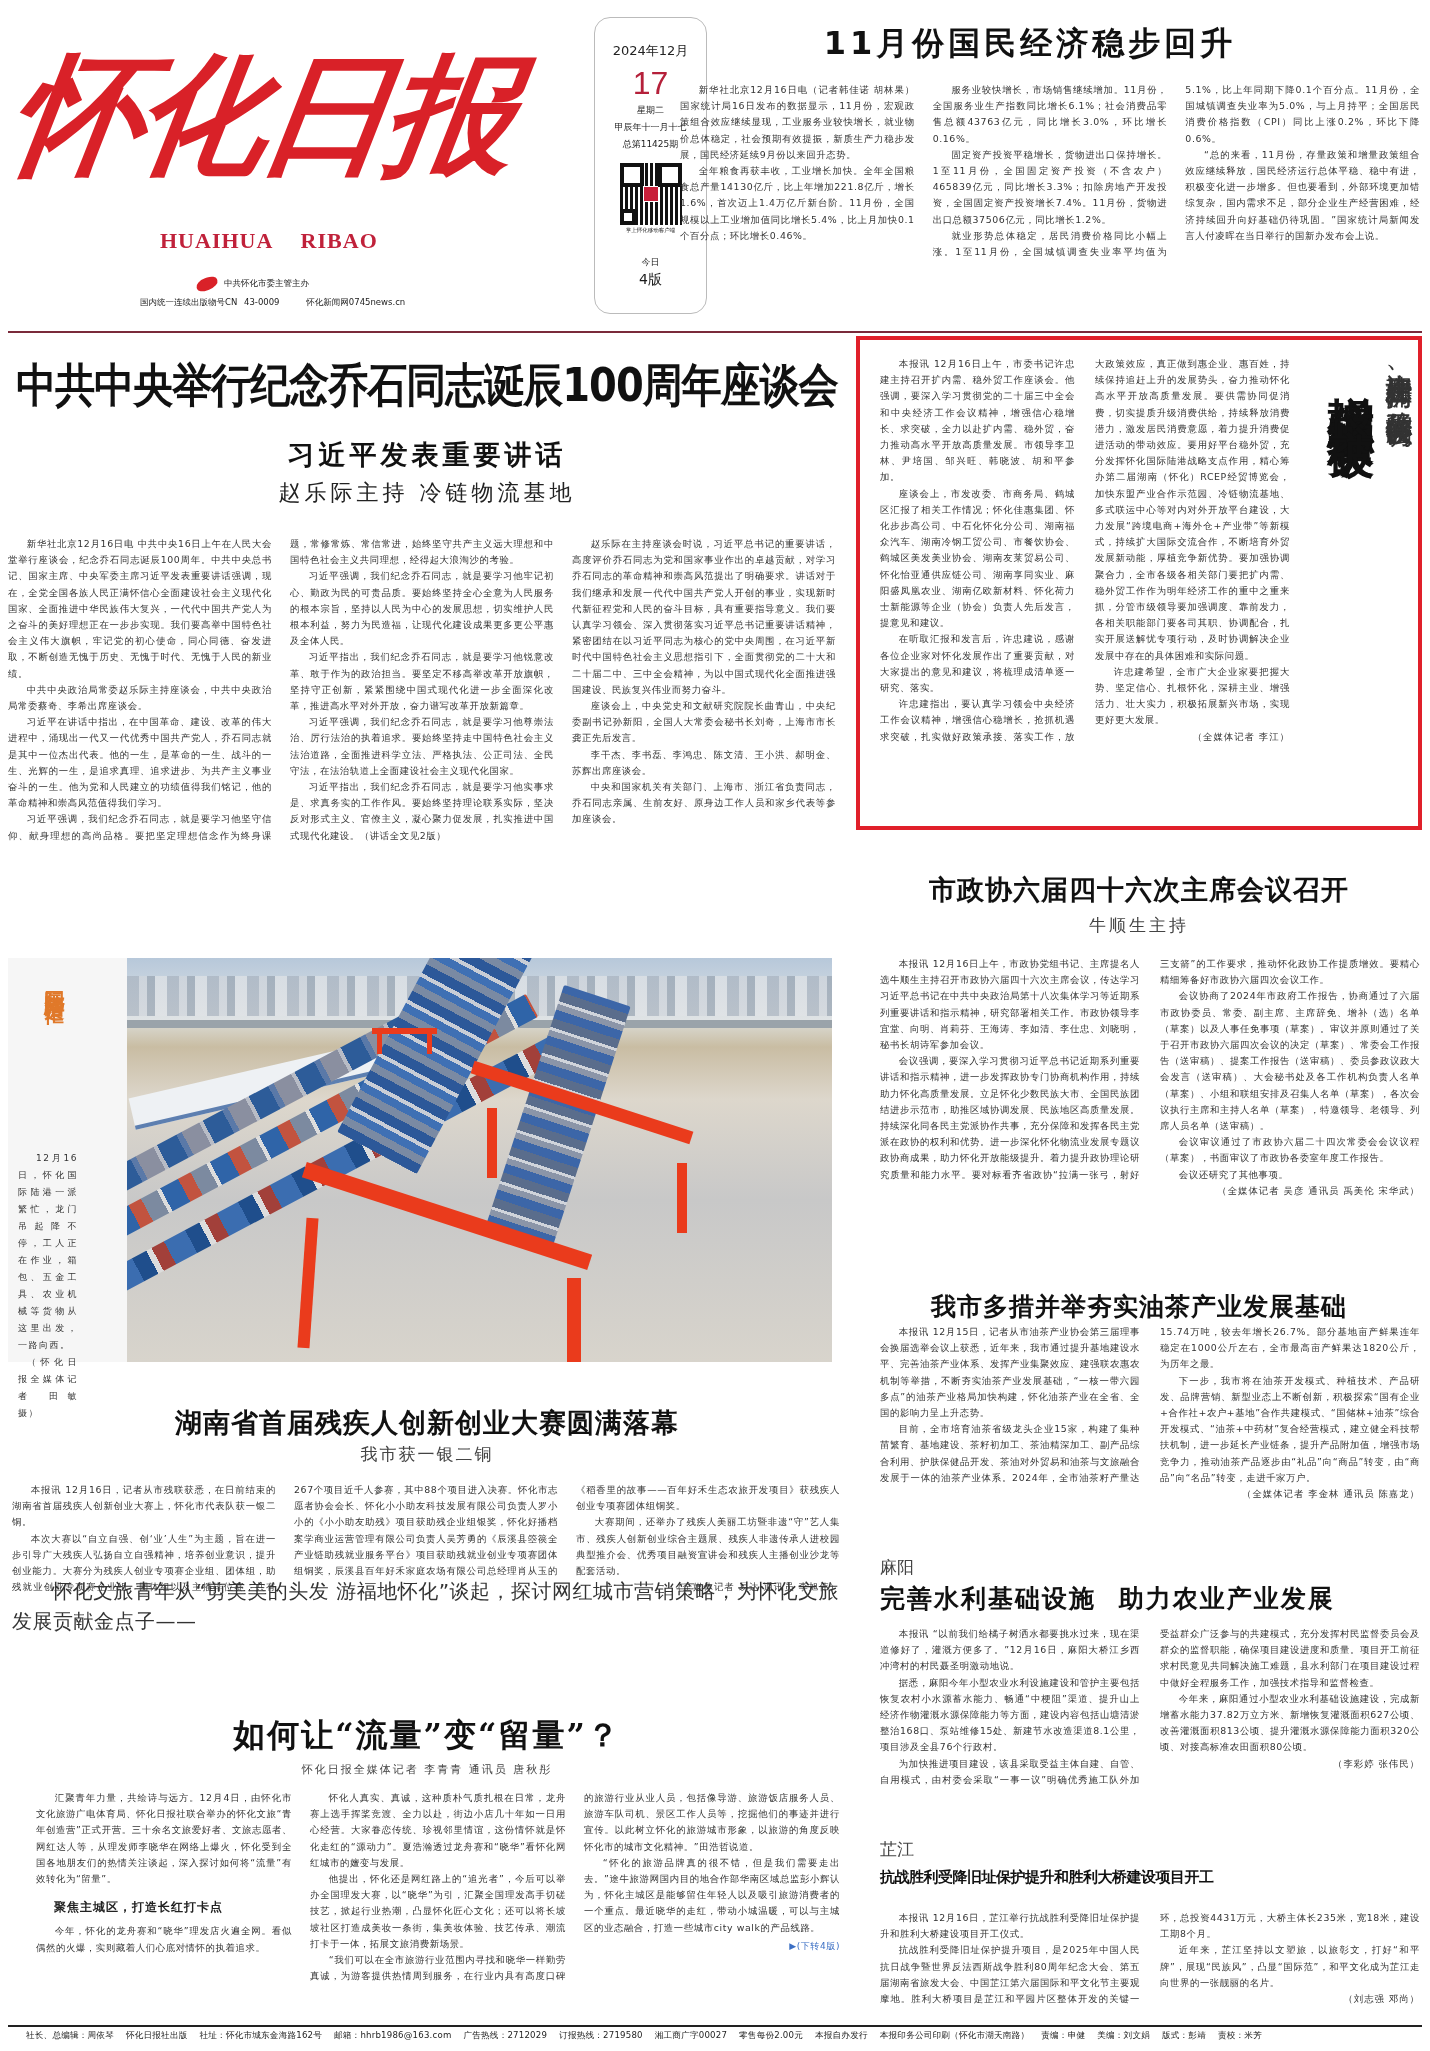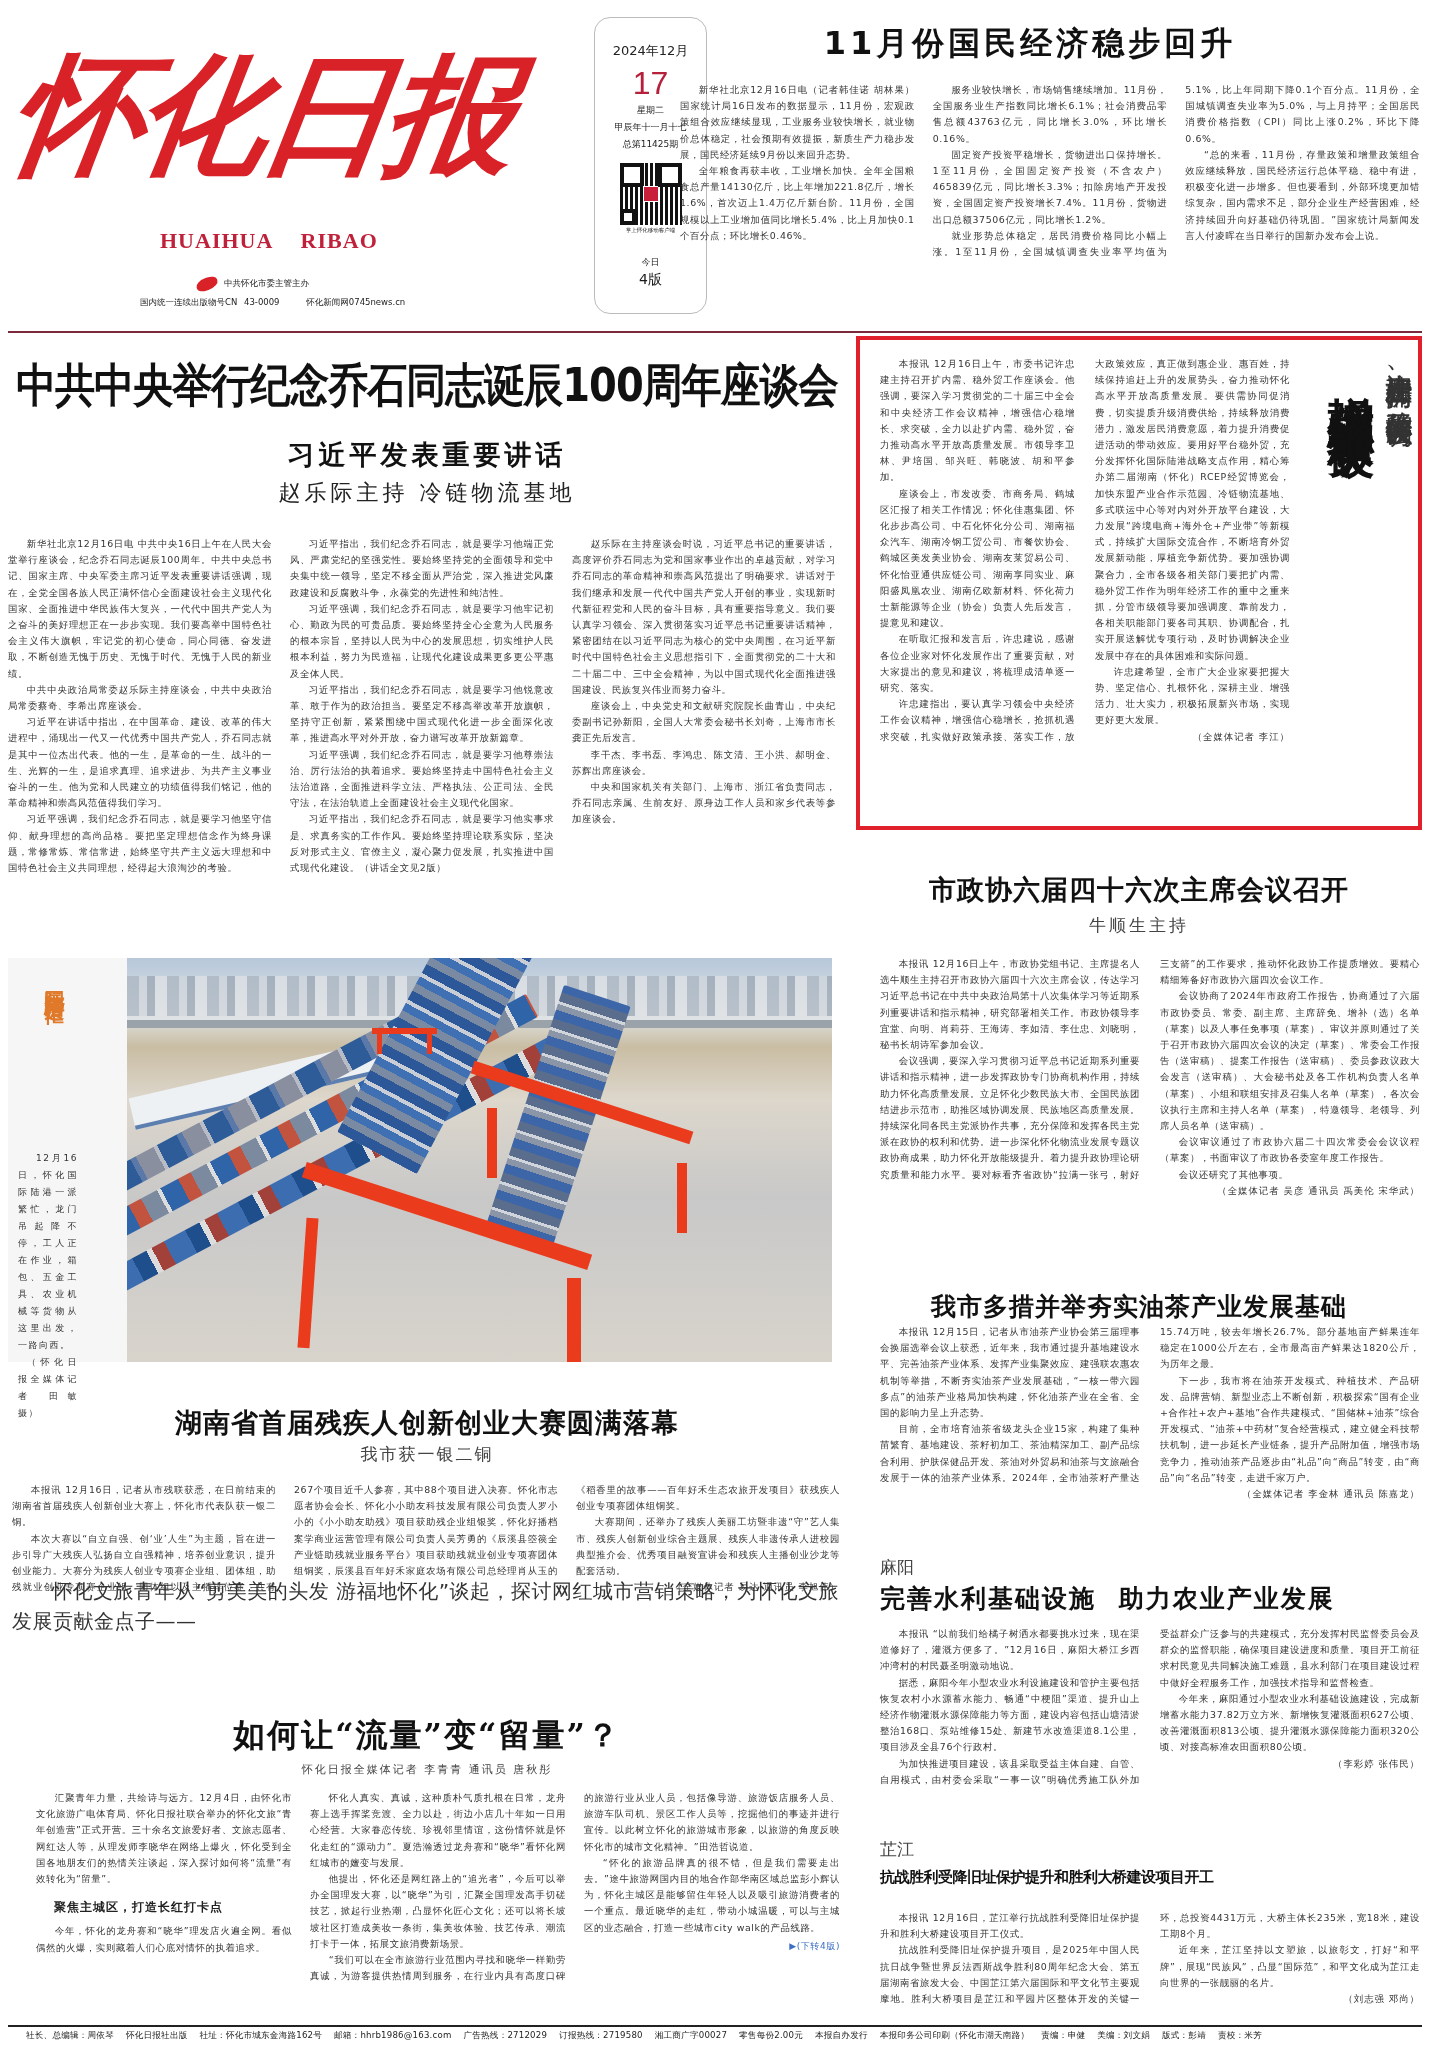--- a/index.html
+++ b/index.html
@@ -164,21 +164,20 @@
 
 <div class="abs headline" id="qiao-title">中共中央举行纪念乔石同志诞辰100周年座谈会</div>
 <div class="abs headline" id="qiao-sub1">习近平发表重要讲话</div>
 <div class="abs subhead" id="qiao-sub2">赵乐际主持 冷链物流基地</div>
 <div class="abs body-text" id="qiao-body">
   <div style="column-count:3; column-gap:18px; height:398px;">
     <p>新华社北京12月16日电 中共中央16日上午在人民大会堂举行座谈会，纪念乔石同志诞辰100周年。中共中央总书记、国家主席、中央军委主席习近平发表重要讲话强调，现在，全党全国各族人民正满怀信心全面建设社会主义现代化国家、全面推进中华民族伟大复兴，一代代中国共产党人为之奋斗的美好理想正在一步步实现。我们要高举中国特色社会主义伟大旗帜，牢记党的初心使命，同心同德、奋发进取，不断创造无愧于历史、无愧于时代、无愧于人民的新业绩。</p>
     <p>中共中央政治局常委赵乐际主持座谈会，中共中央政治局常委蔡奇、李希出席座谈会。</p>
     <p>习近平在讲话中指出，在中国革命、建设、改革的伟大进程中，涌现出一代又一代优秀中国共产党人，乔石同志就是其中一位杰出代表。他的一生，是革命的一生、战斗的一生、光辉的一生，是追求真理、追求进步、为共产主义事业奋斗的一生。他为党和人民建立的功绩值得我们铭记，他的革命精神和崇高风范值得我们学习。</p>
     <p>习近平强调，我们纪念乔石同志，就是要学习他坚守信仰、献身理想的高尚品格。要把坚定理想信念作为终身课题，常修常炼、常信常进，始终坚守共产主义远大理想和中国特色社会主义共同理想，经得起大浪淘沙的考验。</p>
-    <p>习近平指出，我们纪念乔石同志，就是要学习他端正党风、严肃党纪的坚强党性。要始终坚持党的全面领导和党中央集中统一领导，坚定不移全面从严治党，深入推进党风廉政建设和反腐败斗争，永葆党的先进性和纯洁性。</p>
     <p>习近平强调，我们纪念乔石同志，就是要学习他牢记初心、勤政为民的可贵品质。要始终坚持全心全意为人民服务的根本宗旨，坚持以人民为中心的发展思想，切实维护人民根本利益，努力为民造福，让现代化建设成果更多更公平惠及全体人民。</p>
     <p>习近平指出，我们纪念乔石同志，就是要学习他锐意改革、敢于作为的政治担当。要坚定不移高举改革开放旗帜，坚持守正创新，紧紧围绕中国式现代化进一步全面深化改革，推进高水平对外开放，奋力谱写改革开放新篇章。</p>
     <p>习近平强调，我们纪念乔石同志，就是要学习他尊崇法治、厉行法治的执着追求。要始终坚持走中国特色社会主义法治道路，全面推进科学立法、严格执法、公正司法、全民守法，在法治轨道上全面建设社会主义现代化国家。</p>
     <p>习近平指出，我们纪念乔石同志，就是要学习他实事求是、求真务实的工作作风。要始终坚持理论联系实际，坚决反对形式主义、官僚主义，凝心聚力促发展，扎实推进中国式现代化建设。（讲话全文见2版）</p>
     <p>赵乐际在主持座谈会时说，习近平总书记的重要讲话，高度评价乔石同志为党和国家事业作出的卓越贡献，对学习乔石同志的革命精神和崇高风范提出了明确要求。讲话对于我们继承和发展一代代中国共产党人开创的事业，实现新时代新征程党和人民的奋斗目标，具有重要指导意义。我们要认真学习领会、深入贯彻落实习近平总书记重要讲话精神，紧密团结在以习近平同志为核心的党中央周围，在习近平新时代中国特色社会主义思想指引下，全面贯彻党的二十大和二十届二中、三中全会精神，为以中国式现代化全面推进强国建设、民族复兴伟业而努力奋斗。</p>
     <p>座谈会上，中央党史和文献研究院院长曲青山，中央纪委副书记孙新阳，全国人大常委会秘书长刘奇，上海市市长龚正先后发言。</p>
     <p>李干杰、李书磊、李鸿忠、陈文清、王小洪、郝明金、苏辉出席座谈会。</p>
     <p>中央和国家机关有关部门、上海市、浙江省负责同志，乔石同志亲属、生前友好、原身边工作人员和家乡代表等参加座谈会。</p>
   </div>
 </div>

